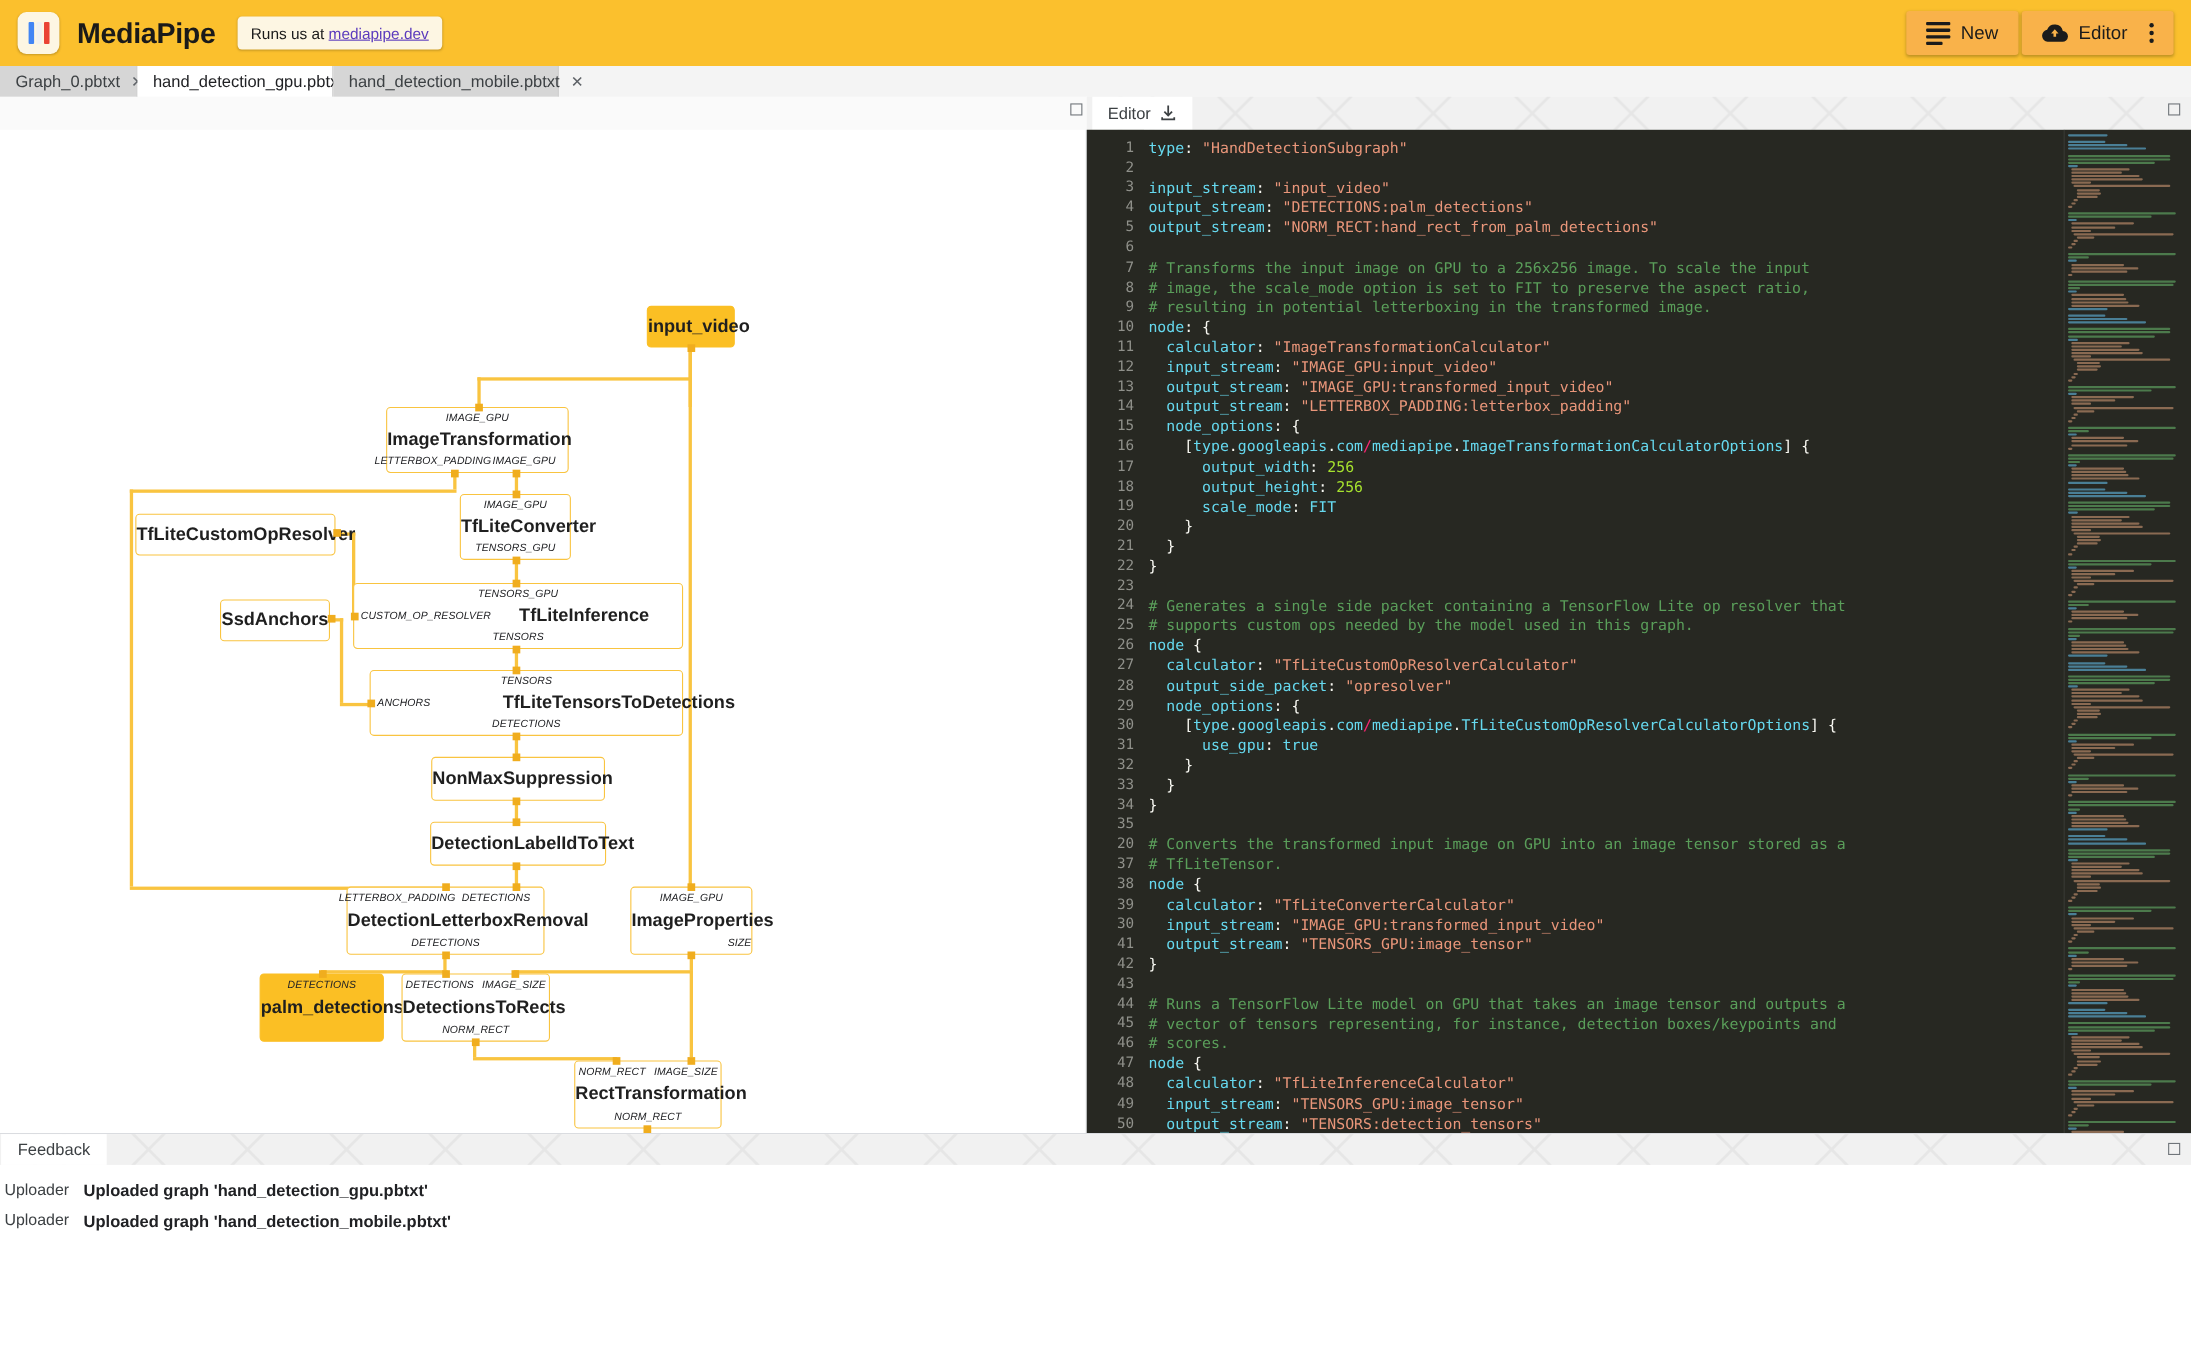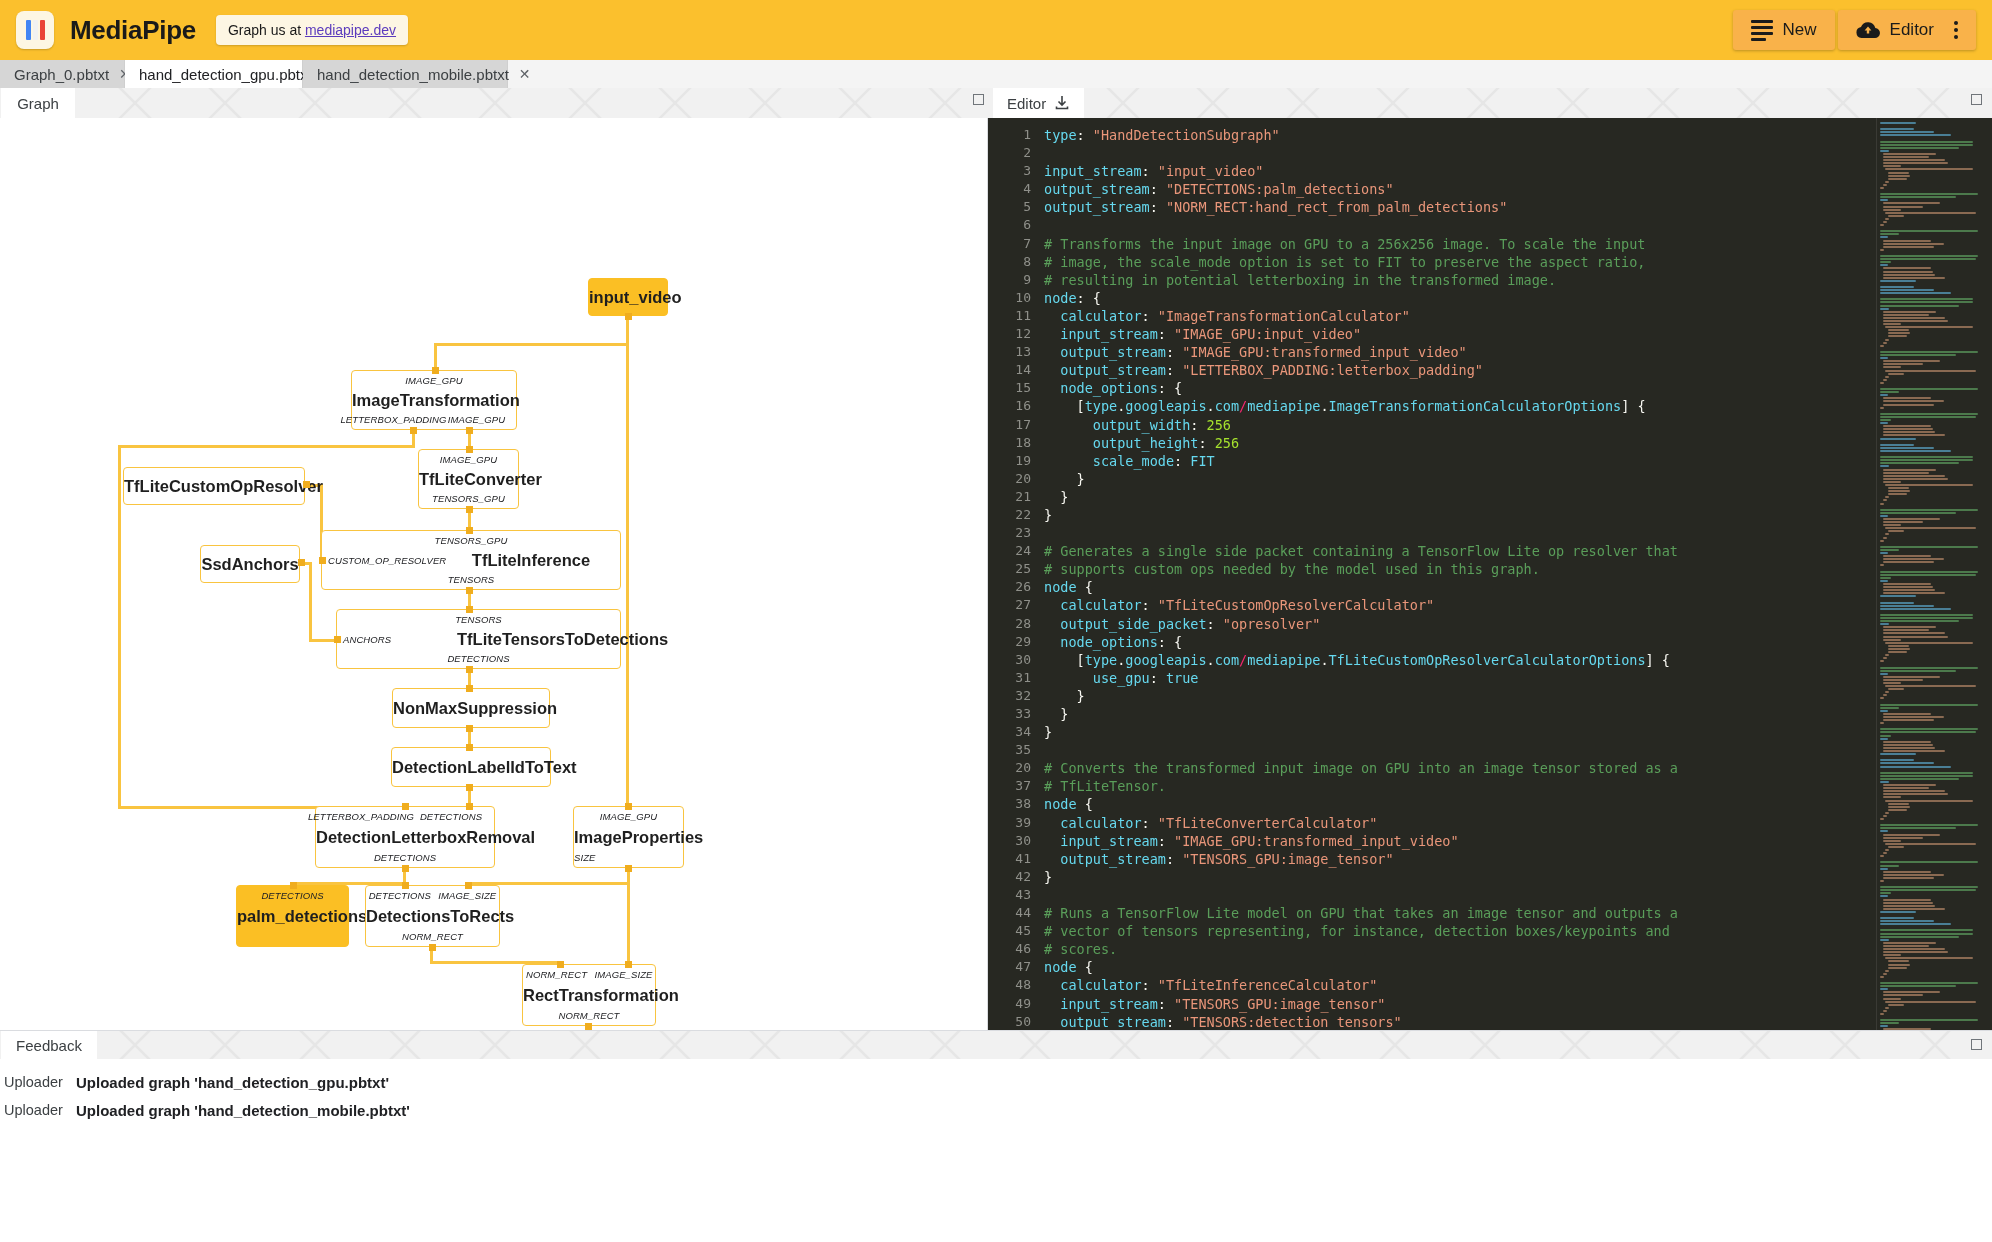--- a/index.html
+++ b/index.html
@@ -199,21 +199,21 @@
 </head>
 <body>
 
 <div id="header">
   <div id="logo-box">
     <i class="lb1"></i>
       <i class="lb2"></i>
       <i class="lb3"></i>
   </div>
   <div id="brand-title">MediaPipe</div>
-  <div id="visit-pill"><span>Graph us at </span><a href="#">mediapipe.dev</a></div>
+  <div id="visit-pill"><span>Runs us at </span><a href="#">mediapipe.dev</a></div>
 
   <div id="header-actions">
     <div class="hdr-btn" id="new-btn">
       <span class="ham">
         <span></span>
           <span></span>
           <span></span>
           <span></span>
       </span>
       <span>New</span>
@@ -242,25 +242,20 @@
       <span>hand_detection_gpu.pbtxt</span>
       <span class="x">✕</span>
     </div>
     <div class="ftab" style="left: 303px; width: 205px;">
       <span>hand_detection_mobile.pbtxt</span>
       <span class="x">✕</span>
     </div>
   </div>
 
 <div id="graph-panel">
-  <div id="graph-tabrow">
-    <div id="graph-tab">
-      <span>Graph</span>
-    </div>
-  </div>
   <div id="graph-canvas">
 
     <div id="edges">
         <div class="edge v" style="left: 626px; top: 198px; width: 3px; height: 54px;"></div>
         <div class="dot" style="left: 625px; top: 195px;"></div>
         <div class="edge h" style="left: 434px; top: 225px; width: 195px; height: 3px;"></div>
         <div class="edge v" style="left: 434px; top: 225px; width: 3px; height: 28px;"></div>
         <div class="dot" style="left: 432px; top: 249px;"></div>
         <div class="edge v" style="left: 626px; top: 198px; width: 3px; height: 490px;"></div>
         <div class="dot" style="left: 625px; top: 685px;"></div>
@@ -363,21 +358,21 @@
         </div>
         <div class="gnode" style="left: 315px; top: 688px; width: 180px; height: 62px;">
           <div class="ntitle">DetectionLetterboxRemoval</div>
           <div class="port top" style="left: 45px; transform: translateX(-50%);">LETTERBOX_PADDING</div>
           <div class="port top" style="left: 135px; transform: translateX(-50%);">DETECTIONS</div>
           <div class="port bot" style="left: 0px; right: 0px; text-align: center;">DETECTIONS</div>
         </div>
         <div class="gnode" style="left: 573px; top: 688px; width: 111px; height: 62px;">
           <div class="ntitle">ImageProperties</div>
           <div class="port top" style="left: 0px; right: 0px; text-align: center;">IMAGE_GPU</div>
-          <div class="port bot" style="left: 0px; right: 0px; text-align: left;">SIZE</div>
+          <div class="port bot" style="left: 0px; right: 0px; text-align: right;">SIZE</div>
         </div>
         <div class="gnode filled" style="left: 236px; top: 767px; width: 113px; height: 62px;">
           <div class="ntitle">palm_detections</div>
           <div class="port top" style="left: 0px; right: 0px; text-align: center;">DETECTIONS</div>
         </div>
         <div class="gnode" style="left: 365px; top: 767px; width: 135px; height: 62px;">
           <div class="ntitle">DetectionsToRects</div>
           <div class="port top" style="left: 33.75px; transform: translateX(-50%);">DETECTIONS</div>
           <div class="port top" style="left: 101.25px; transform: translateX(-50%);">IMAGE_SIZE</div>
           <div class="port bot" style="left: 0px; right: 0px; text-align: center;">NORM_RECT</div>

